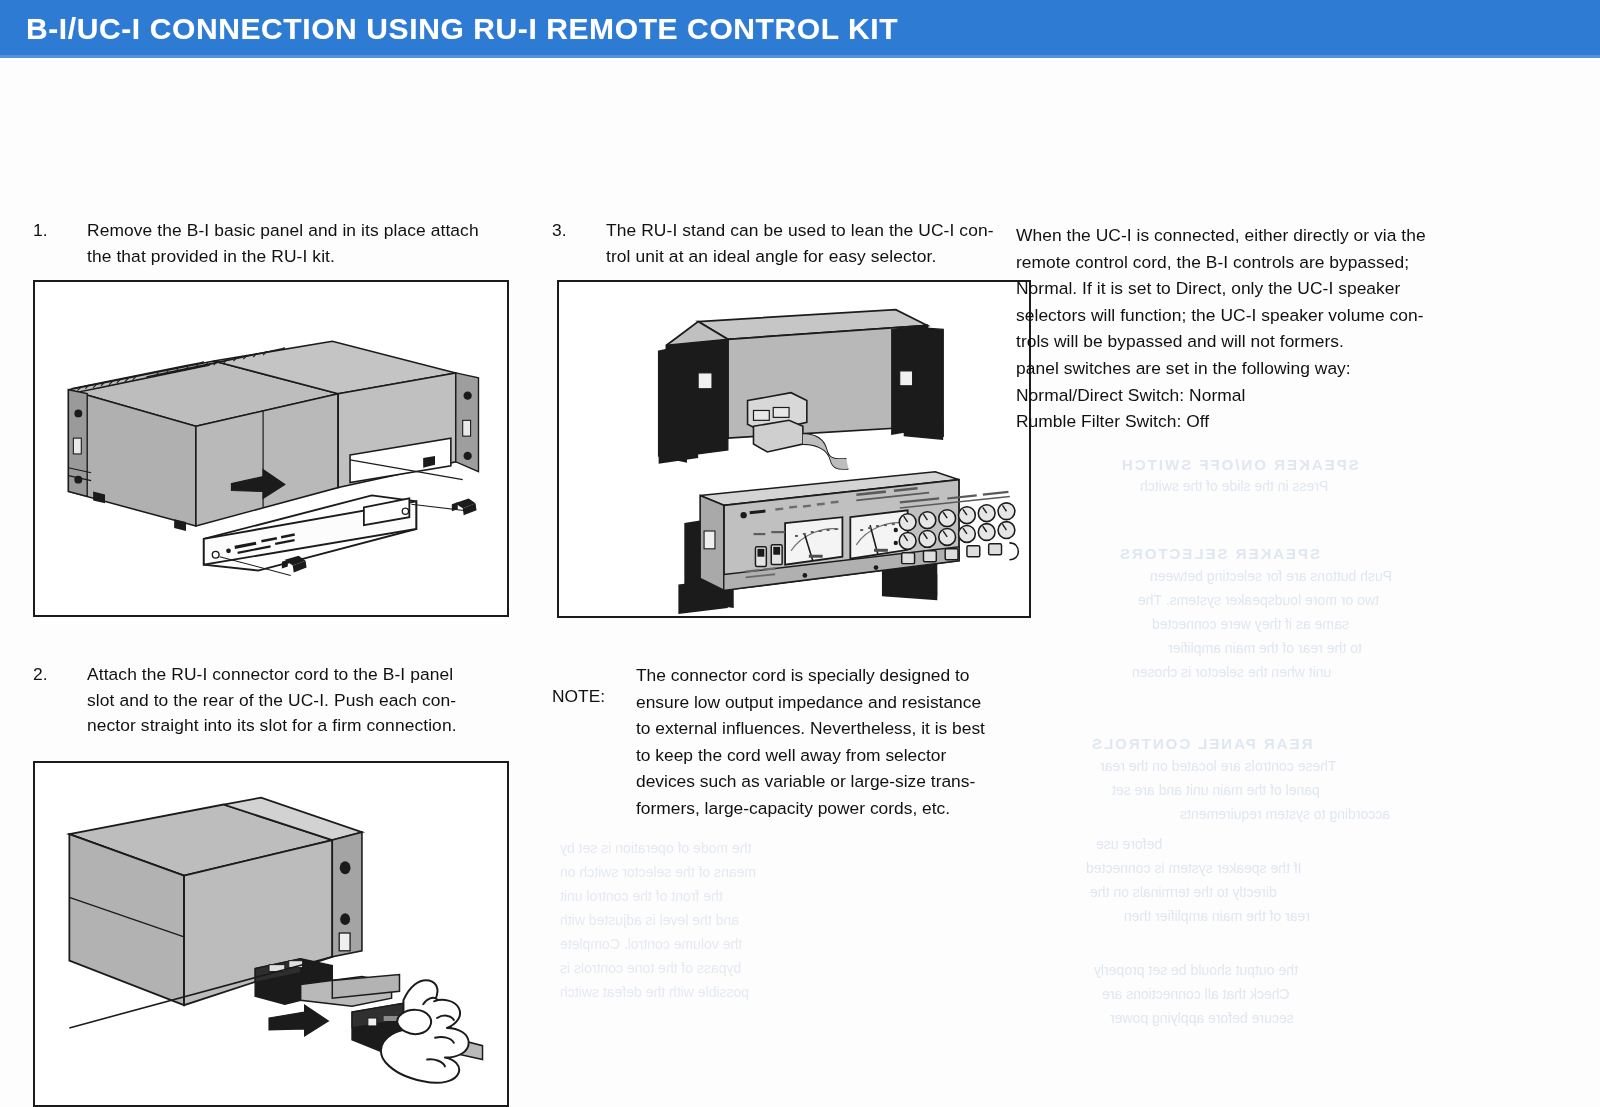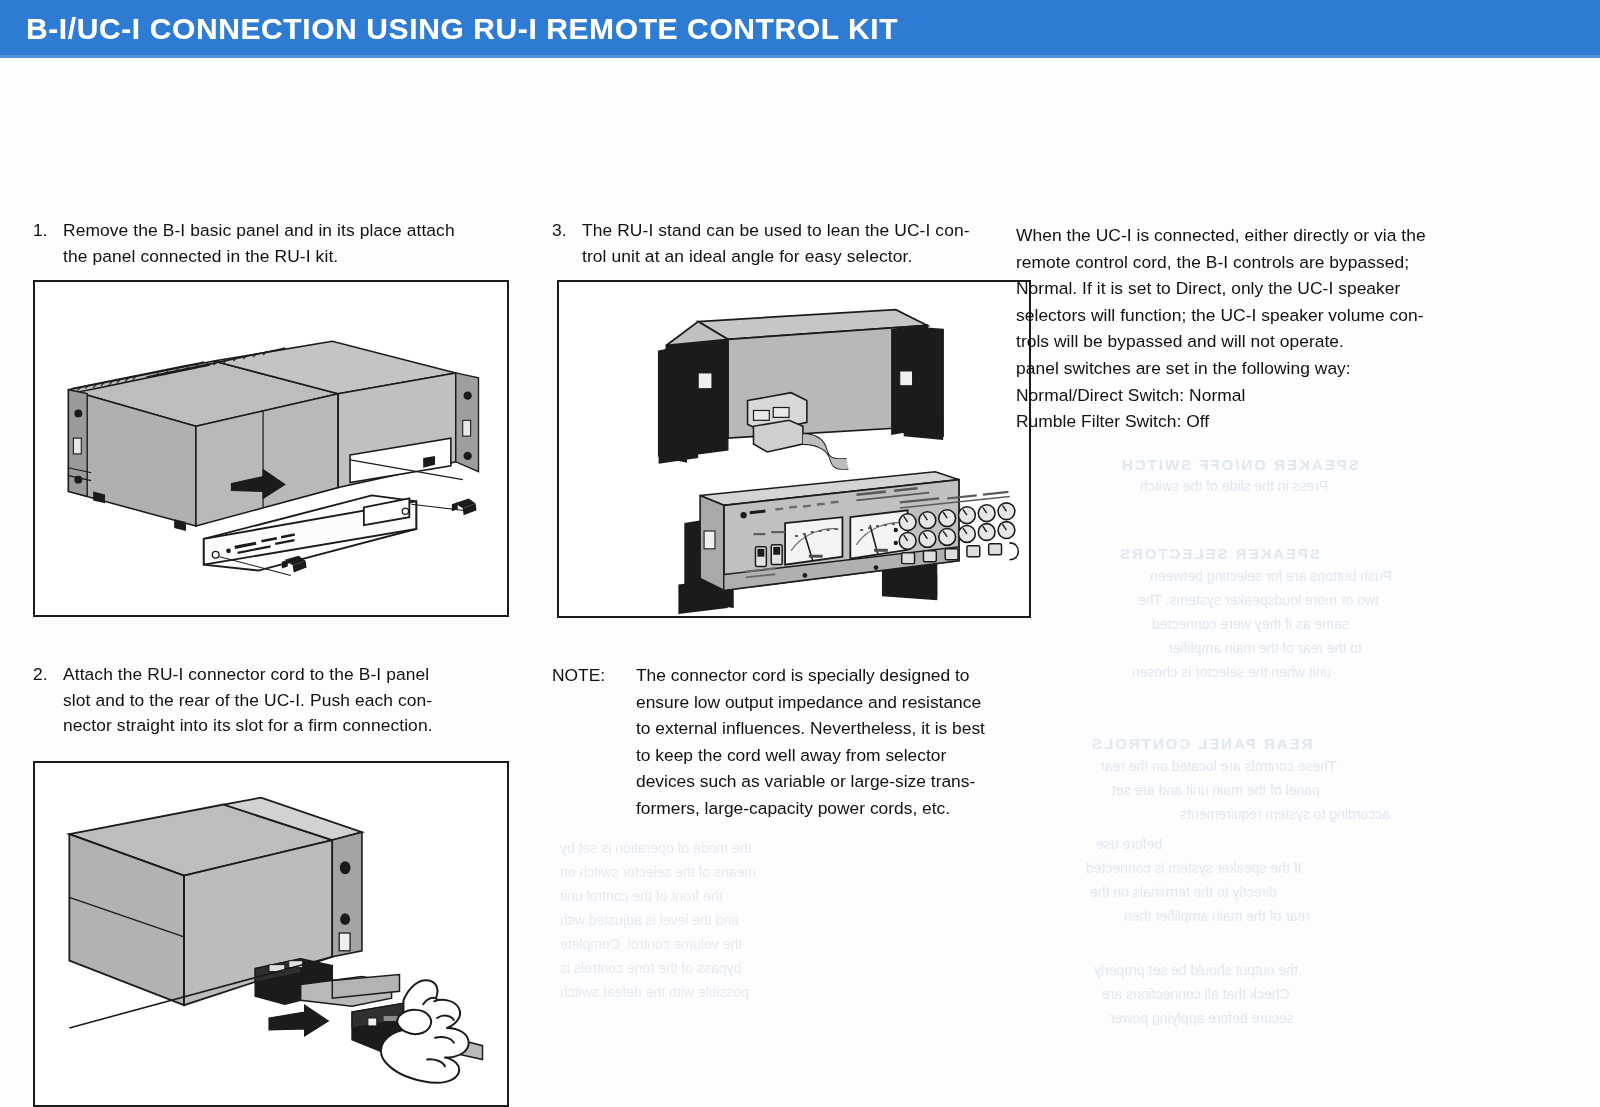--- a/index.html
+++ b/index.html
@@ -66,21 +66,21 @@
     width: 30px;
     font-size: 17.4px;
     line-height: 25.5px;
     color: #111111;
   }
   .step-body {
     flex: 1 1 auto;
     text-align: justify;
     text-justify: inter-word;
   }
-  .step-line { display: block; white-space: nowrap; }
+  .step-line { display: block; white-space: nowrap; margin-left: 24px; }
 
   
   .figure-box {
     position: absolute;
     border: 2.5px solid #1b1b1b;
     background: #ffffff;
     overflow: hidden;
   }
   #fig-1 { left: 33px;  top: 280px; width: 476px; height: 337px; }
   #fig-2 { left: 33px;  top: 761px; width: 476px; height: 346px; }
@@ -94,20 +94,21 @@
     align-items: flex-start;
     font-size: 17.4px;
     line-height: 26.5px;
     color: #111111;
   }
   #note-label {
     flex: 0 0 auto;
     width: 84px;
     font-size: 17.4px;
     line-height: 26.5px;
+    margin-top: 21px;
   }
   #note-body { flex: 1 1 auto; }
   #note-body .nline { display: block; white-space: nowrap; }
 
   
   #col-3 .para-line {
     display: block;
     white-space: nowrap;
     font-size: 17.4px;
     line-height: 26.6px;
@@ -197,21 +198,21 @@
   <div class="ghost-mid" id="ghost-m4">and the level is adjusted with</div>
   <div class="ghost-mid" id="ghost-m5">the volume control. Complete</div>
   <div class="ghost-mid" id="ghost-m6">bypass of the tone controls is</div>
   <div class="ghost-mid" id="ghost-m7">possible with the defeat switch</div>
 
   <div class="col" id="col-1">
     <div class="step">
       <div class="step-num">1.</div>
       <div class="step-body">
         <span class="step-line">Remove the B-I basic panel and in its place attach</span>
-        <span class="step-line">the panel connected in the RU-I kit.</span>
+        <span class="step-line">the that provided in the RU-I kit.</span>
       </div>
     </div>
   </div>
 
   <div class="figure-box" id="fig-1">
     <svg class="fig-svg" viewBox="0 0 476 337" preserveAspectRatio="xMidYMid meet">
       <defs>
         <linearGradient id="g1top" x1="0" y1="0" x2="0" y2="1">
           <stop offset="0%" stop-color="#c9c9c9"></stop>
             <stop offset="100%" stop-color="#b4b4b4"></stop>
@@ -561,19 +562,19 @@
         <span class="nline">formers, large-capacity power cords, etc.</span>
       </div>
     </div>
   </div>
 
   <div class="col" id="col-3">
     <span class="para-line">When the UC-I is connected, either directly or via the</span>
     <span class="para-line">remote control cord, the B-I controls are bypassed;</span>
     <span class="para-line">Normal.  If it is set to Direct, only the UC-I speaker</span>
     <span class="para-line">selectors will function; the UC-I speaker volume con-</span>
-    <span class="para-line">trols will be bypassed and will not operate.</span>
+    <span class="para-line">trols will be bypassed and will not formers.</span>
     <span class="para-line">panel switches are set in the following way:</span>
     <span class="para-line">Normal/Direct Switch: Normal</span>
     <span class="para-line">Rumble Filter Switch: Off</span>
   </div>
 
 </div>
 
 </body></html>

